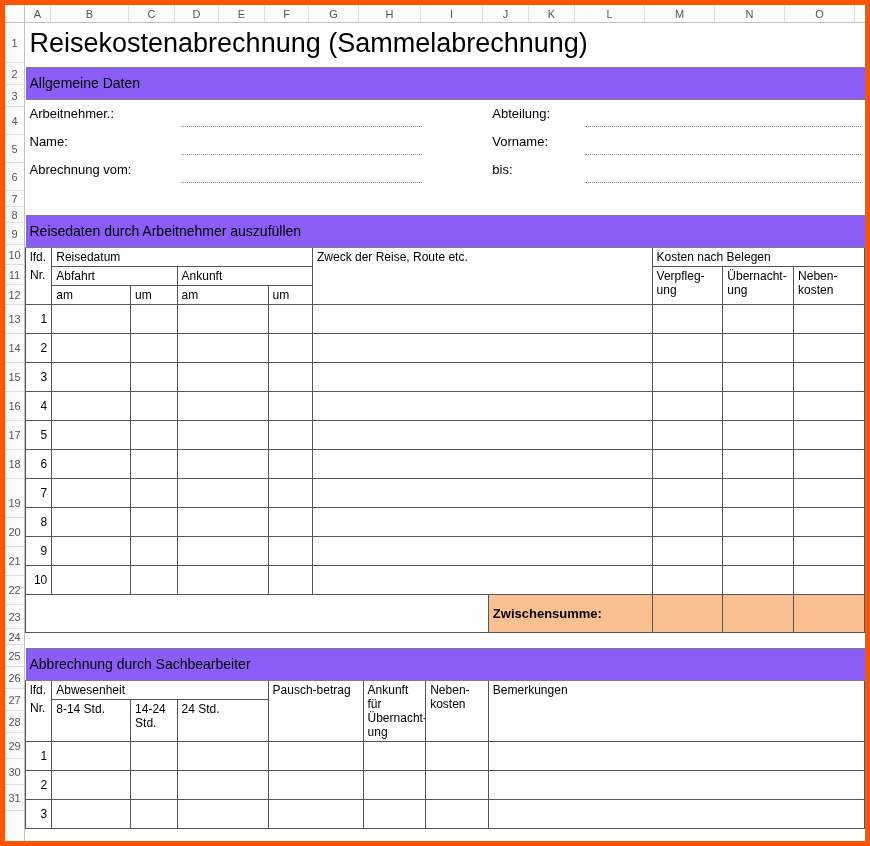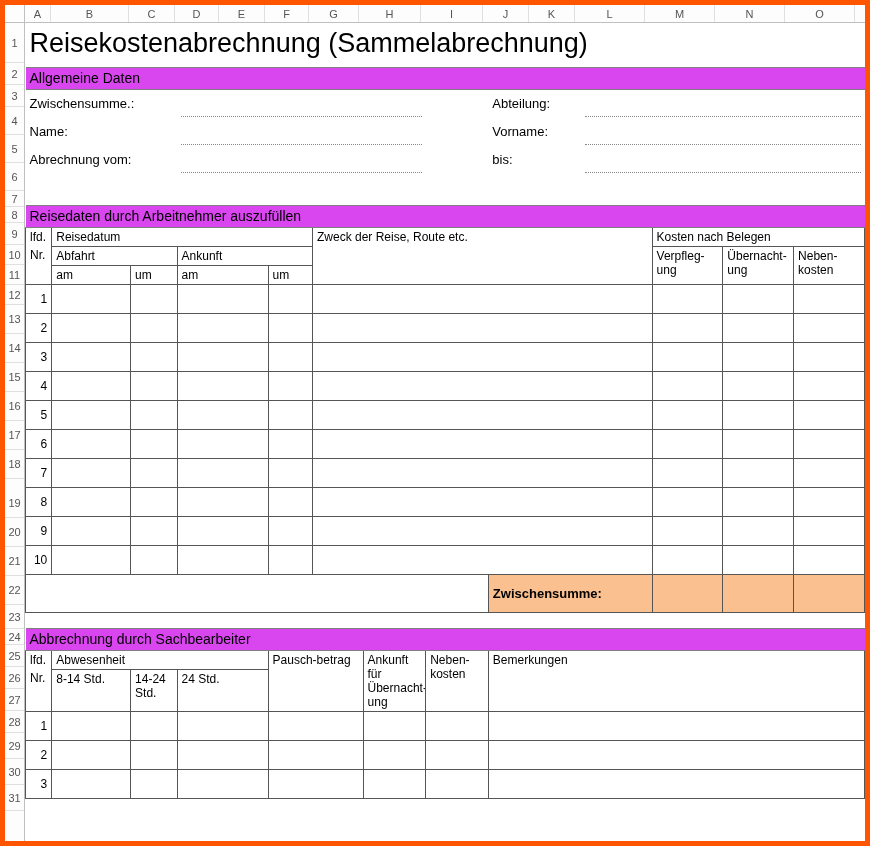--- a/index.html
+++ b/index.html
@@ -65,25 +65,25 @@
     font-weight: normal;
     text-align: left;
     overflow: hidden;
   }
   .title-cell {
     height: 40px;
     font-size: 27px;
     font-weight: bold;
   }
   .section-head {
-    background: #d946ef;
+    background: #8b5cf6;
     font-weight: bold;
     border-top: 1px solid #7f7f7f;
     border-bottom: 1px solid #7f7f7f;
-    height: 22px;
+    height: 32px;
     font-size: 14px;
     margin-left: 46px;
   }
   .gen-row td { height: 28px; }
   .gen-label { font-size: 13px; }
   .gen-field {
     border-bottom: 1px dotted #888;
     height: 100%;
   }
   .spacer-row td { height: 16px; }
@@ -227,21 +227,21 @@
 
         <tr>
               <td colspan="15" style="height:4px"></td>
             </tr>
 
         <tr>
               <td colspan="15" class="section-head">Allgemeine Daten</td>
             </tr>
 
         <tr class="gen-row">
-          <td colspan="3" class="gen-label">Zwischensumme.:</td>
+          <td colspan="3" class="gen-label">Arbeitnehmer.:</td>
           <td colspan="5">
                 <div class="gen-field"></div>
               </td>
           <td></td>
           <td colspan="2" class="gen-label">Abteilung:</td>
           <td colspan="4">
                 <div class="gen-field"></div>
               </td>
         </tr>
 

